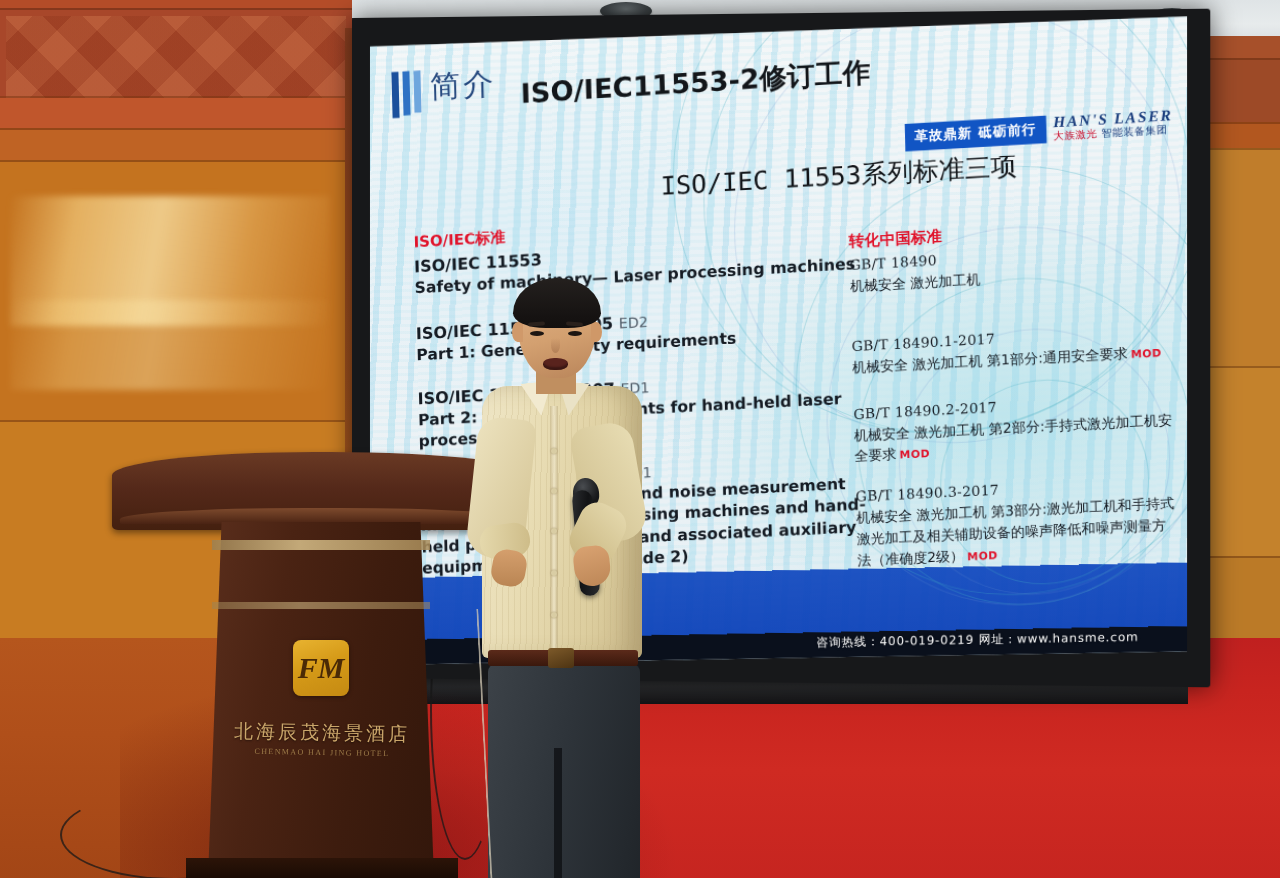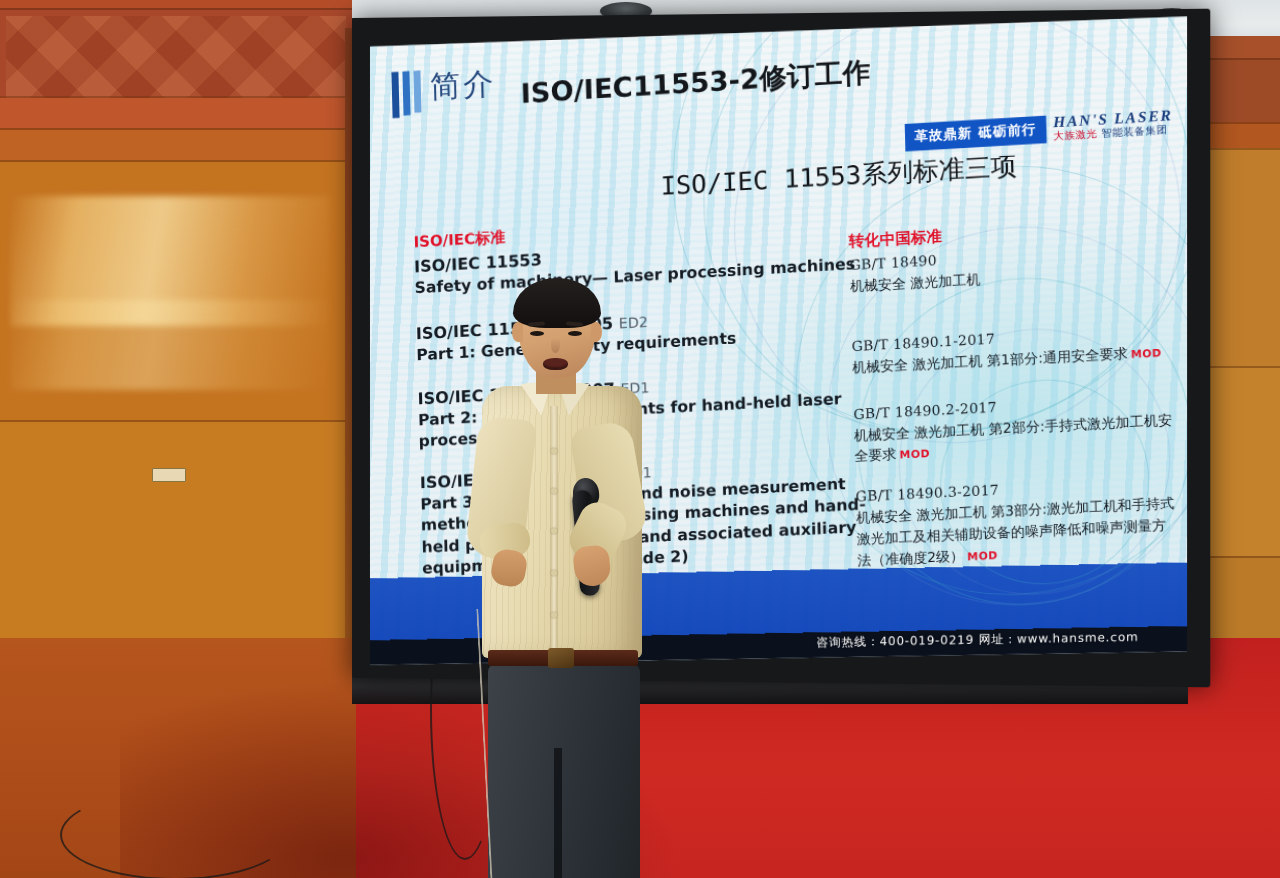--- a/index.html
+++ b/index.html
@@ -539,20 +539,36 @@
             <div class="gbt-desc"><span>机械安全 激光加工机 第3部分:激光加工机和手持式激光加工及相关辅助设备的噪声降低和噪声测量方法（准确度2级）</span><span class="mod">MOD</span></div>
           </div>
         </div>
 
         <div class="footer-bar">咨询热线：400-019-0219  网址：www.hansme.com</div>
 
       </div>
     </div>
   </div>
 
+  <div class="podium">
+    <div class="laptop">
+      
+    </div>
+    <div class="mic-gooseneck"></div>
+    <div class="mic-head"></div>
+    <div class="podium-top"></div>
+    <div class="podium-lip"></div>
+    <div class="podium-body"></div>
+    <div class="podium-band"></div>
+    <div class="podium-band podium-band2"></div>
+    <div class="podium-logo">FM</div>
+    <div class="podium-cn">北海辰茂海景酒店</div>
+    <div class="podium-en">CHENMAO HAI JING HOTEL</div>
+    <div class="podium-base"></div>
+  </div>
 
   <div class="person">
     <div class="trousers"></div>
     <div class="leg-split"></div>
 
     <div class="shirt"></div>
     <div class="arm-l"></div>
     <div class="sleeve-cuff-l"></div>
     <div class="arm-r"></div>
     <div class="placket"></div>

